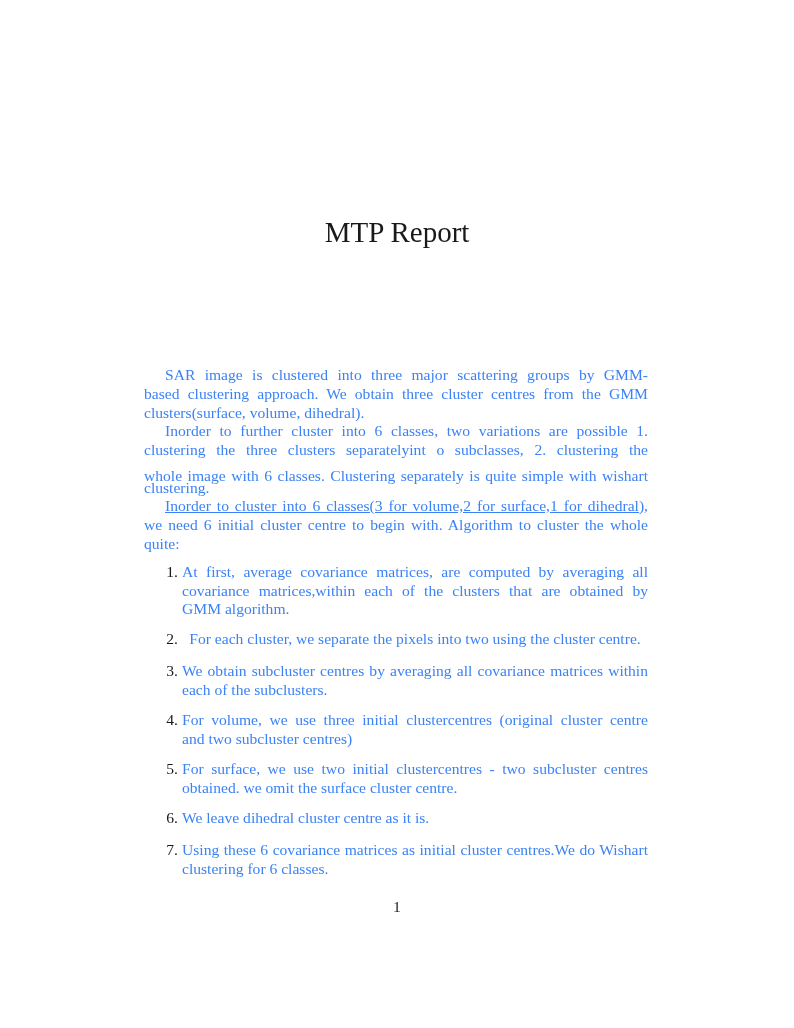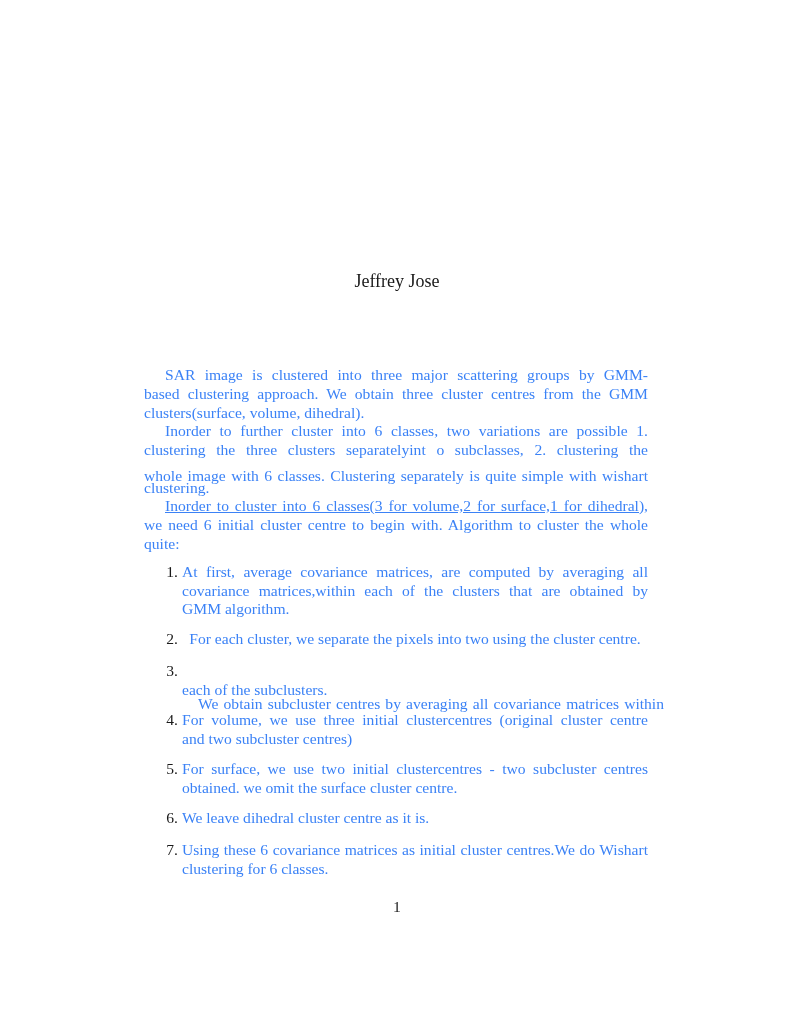--- a/index.html
+++ b/index.html
@@ -81,21 +81,21 @@
       font-family: "Liberation Serif", "DejaVu Serif", serif;
       font-size: 15.6px;
       line-height: 19px;
     }
   </style>
 </head>
 <body>
 
 <div class="page">
 
-  <div class="author">Jeffrey Jose</div>
+  <div class="title">MTP Report</div>
 
   <div>
     <div class="line indent-line just" style="top:365px;">SAR image is clustered into three major scattering groups by GMM-</div>
     <div class="line body-line just" style="top:384px;">based clustering approach.  We obtain three cluster centres from the GMM</div>
     <div class="line body-line" style="top:403px;">clusters(surface, volume, dihedral).</div>
   </div>
 
   <div>
     <div class="line indent-line just" style="top:421px;">Inorder to further cluster into 6 classes, two variations are possible 1.</div>
     <div class="line body-line just" style="top:440px;">clustering the three clusters separatelyint o subclasses, 2.  clustering the</div>
@@ -118,21 +118,21 @@
       <div class="line item-line" style="top:599px;">GMM algorithm.</div>
     </div>
 
     <div>
       <div class="item-num" style="top:629px;">2.</div>
       <div class="line item-line" style="top:629px;text-align:center;">For each cluster, we separate the pixels into two using the cluster centre.</div>
     </div>
 
     <div>
       <div class="item-num" style="top:661px;">3.</div>
-      <div class="line item-line just" style="top:694px;margin-left:16px;">We obtain subcluster centres by averaging all covariance matrices within</div>
+      <div class="line item-line just" style="top:661px;">We obtain subcluster centres by averaging all covariance matrices within</div>
       <div class="line item-line" style="top:680px;">each of the subclusters.</div>
     </div>
 
     <div>
       <div class="item-num" style="top:710px;">4.</div>
       <div class="line item-line just" style="top:710px;">For volume, we use three initial clustercentres (original cluster centre</div>
       <div class="line item-line" style="top:729px;">and two subcluster centres)</div>
     </div>
 
     <div>

